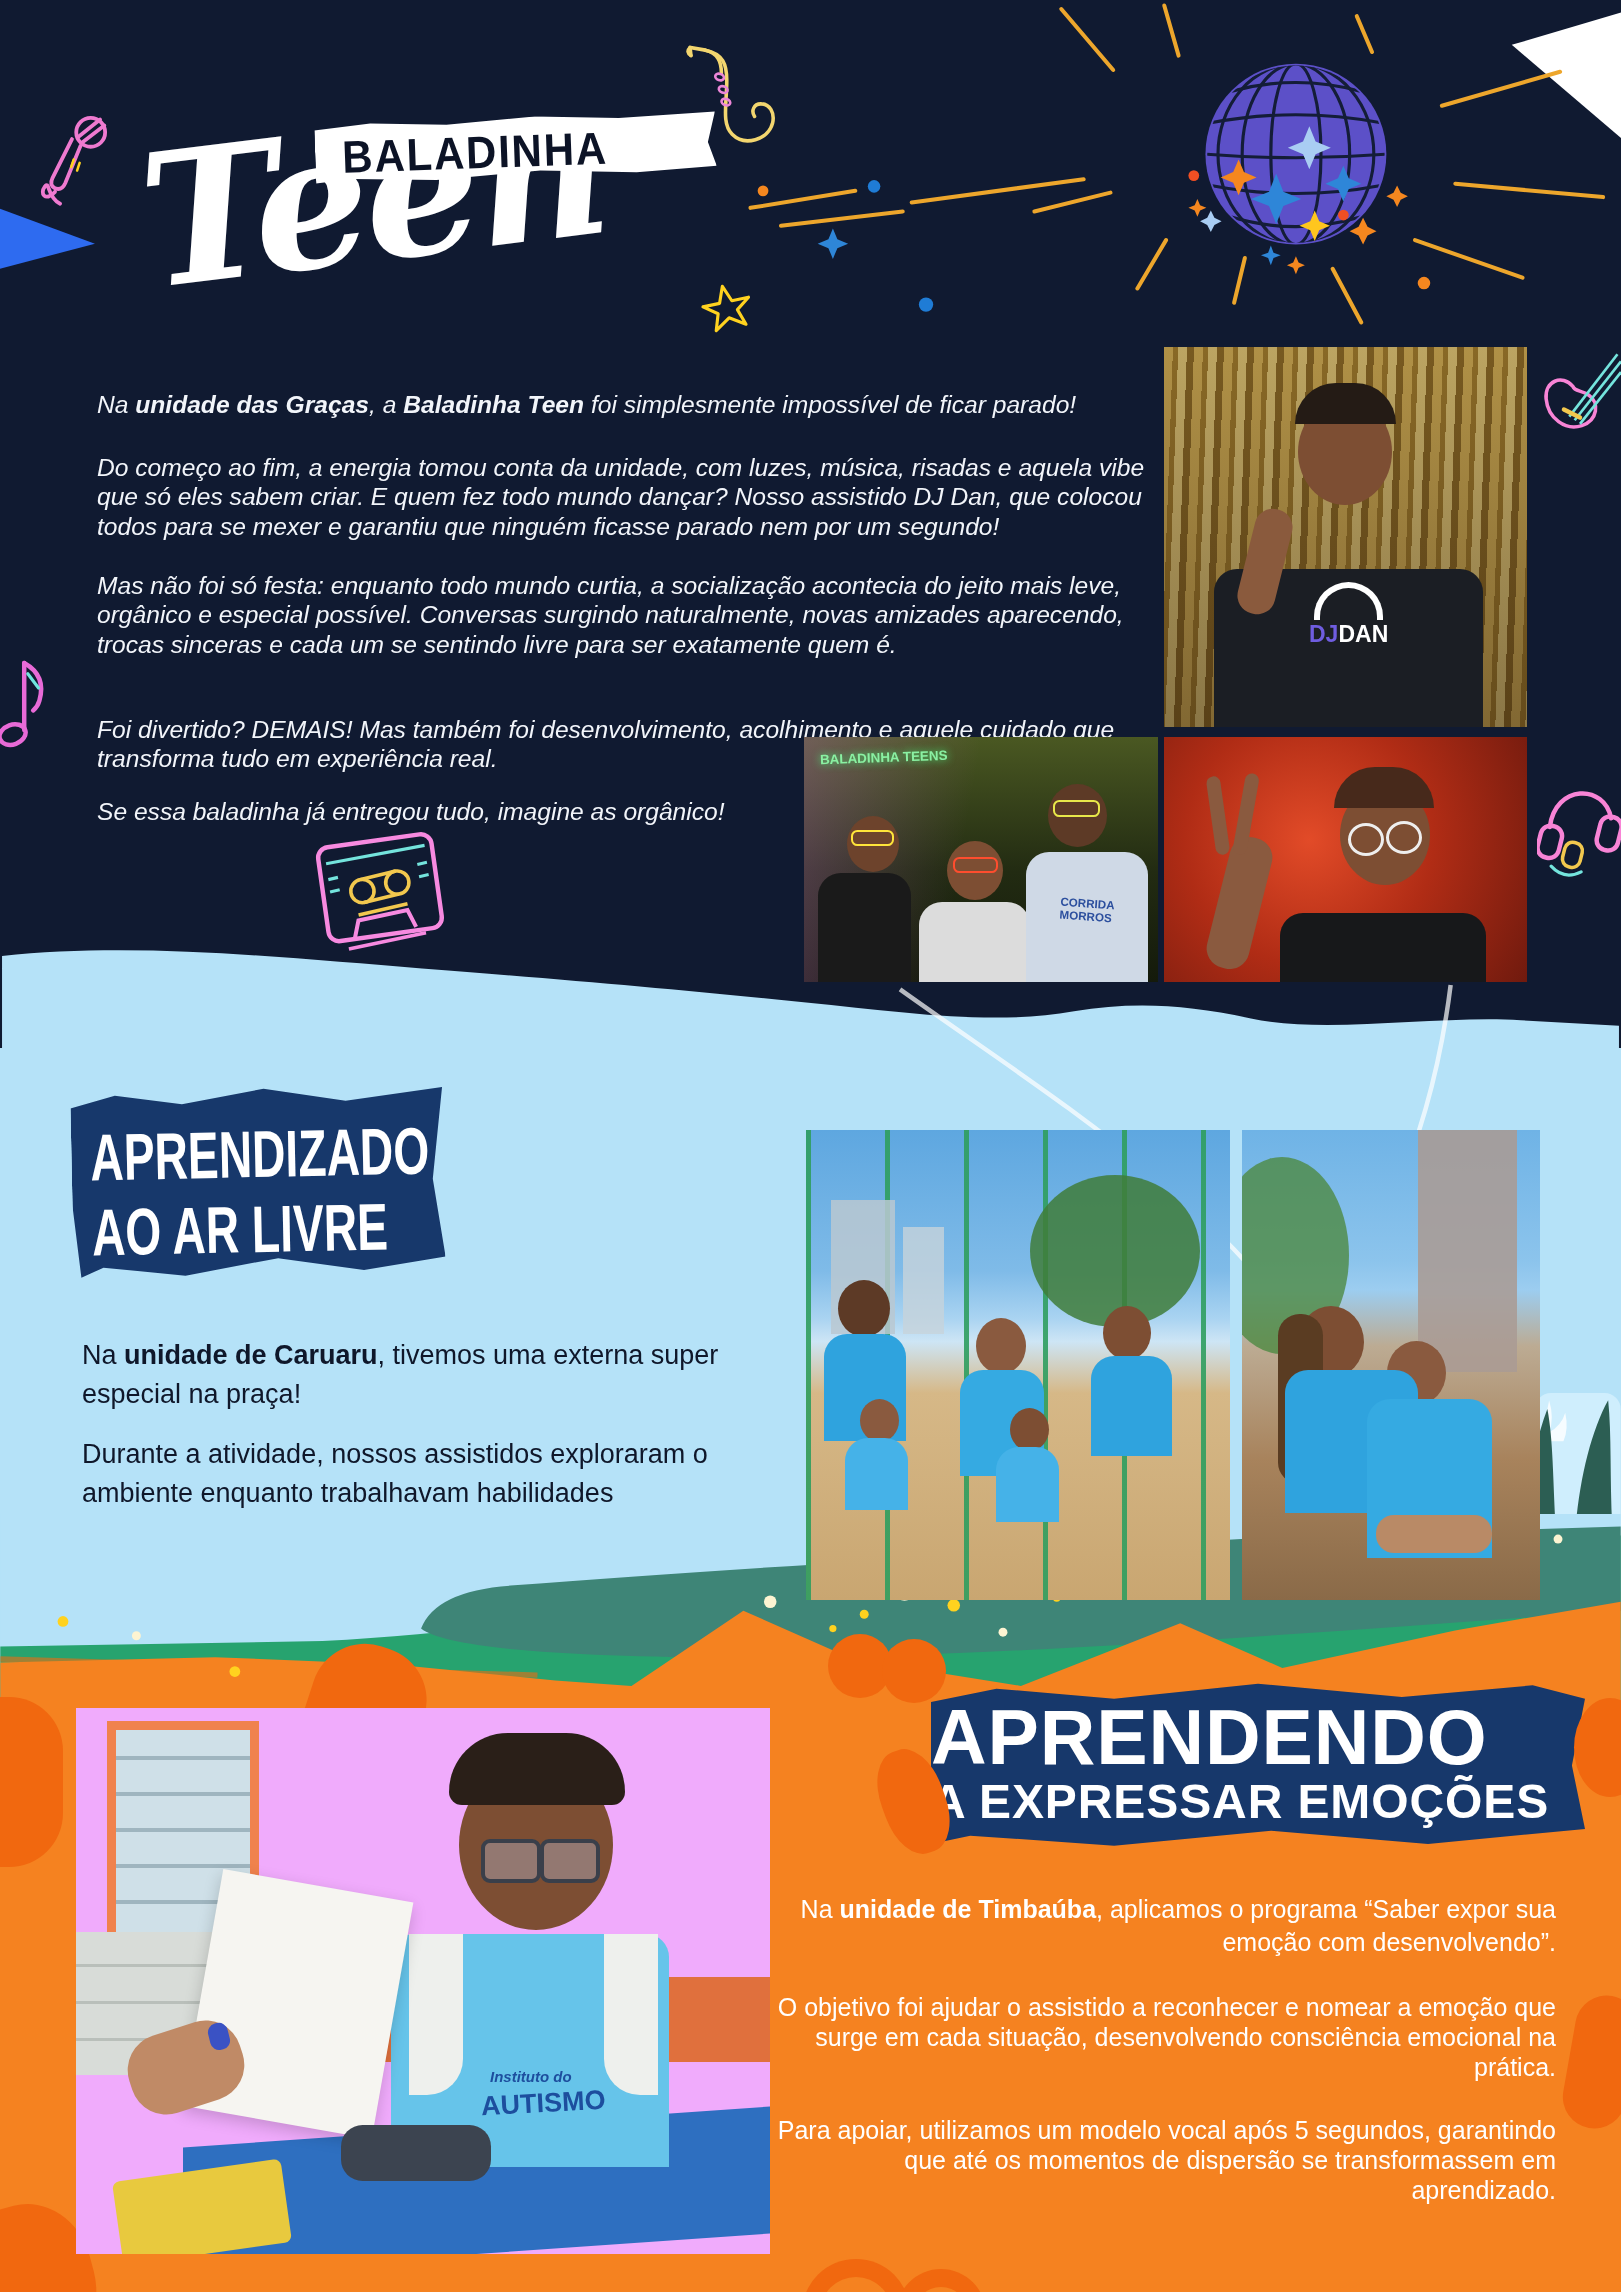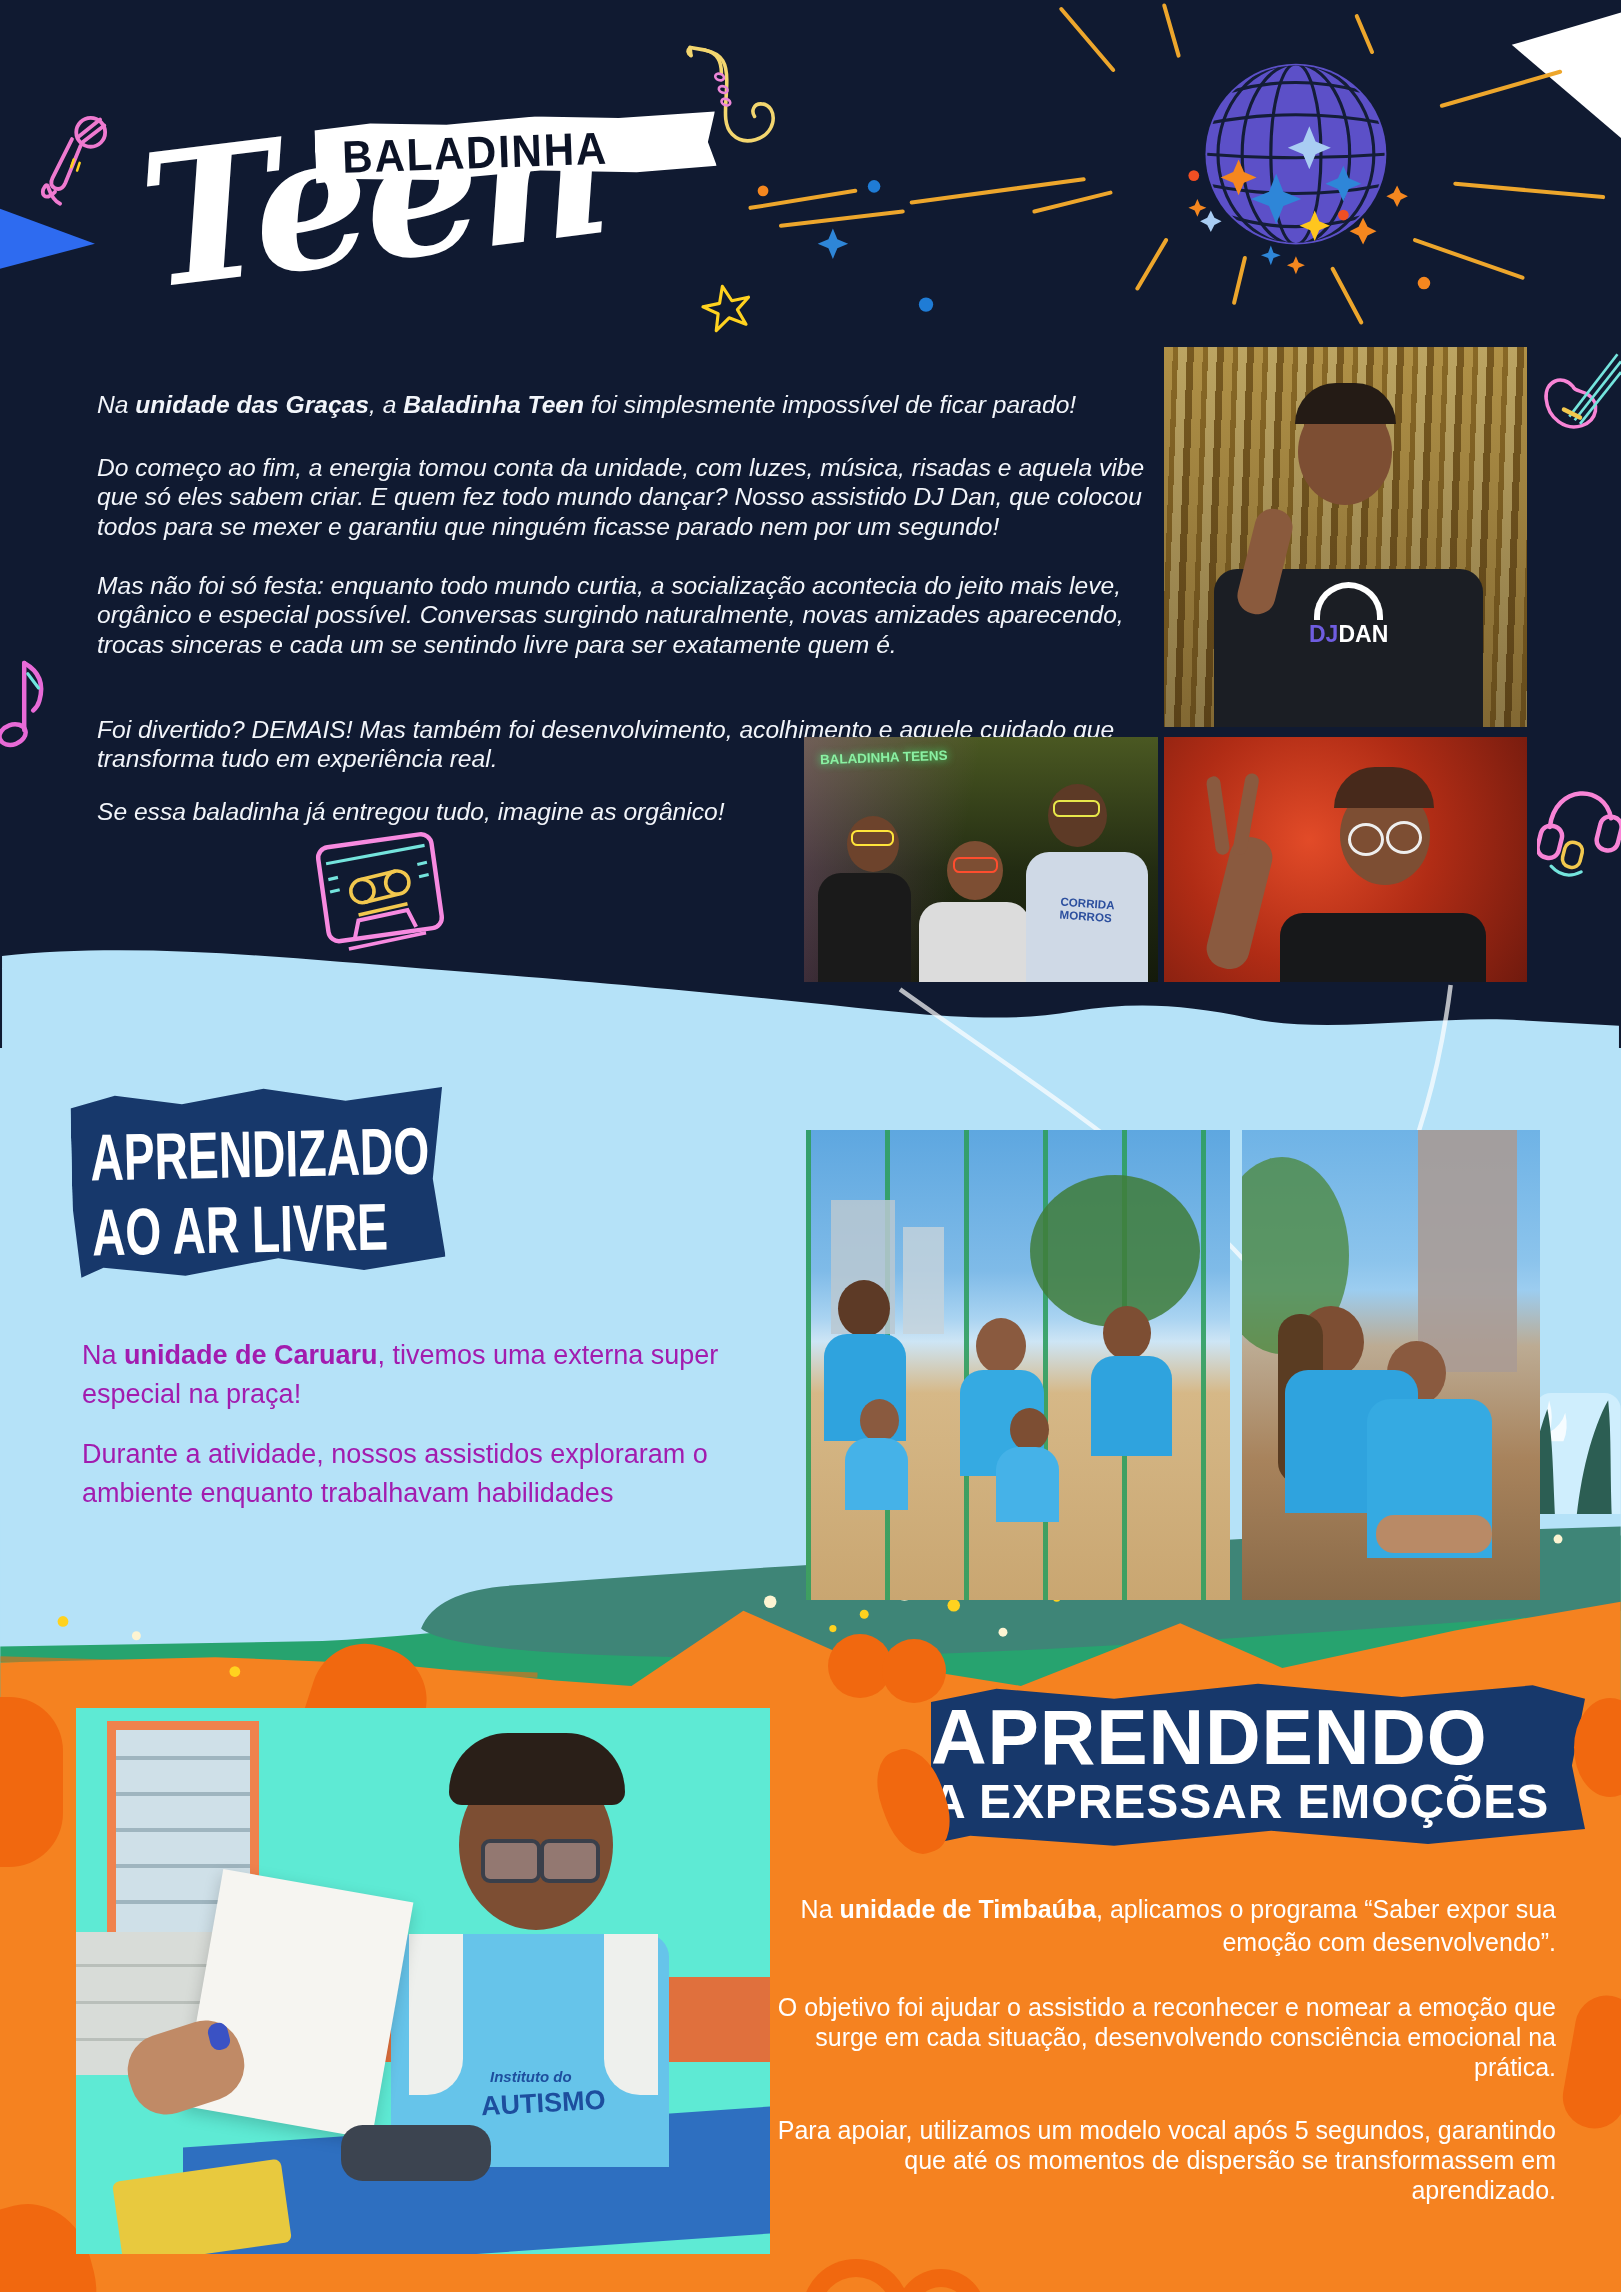--- a/index.html
+++ b/index.html
@@ -15,21 +15,21 @@
   .title-script{left:143px;top:54px;width:573px;height:304px;color:#ffffff;
      font-family:"DejaVu Serif",serif;font-style:italic;font-weight:700;
      font-size:184px;line-height:269px;transform:rotate(-7deg);letter-spacing:-5.4px;}
   .badge{left:315px;top:116px;width:401px;height:63px;background:#ffffff;
      transform:rotate(-2deg);
      clip-path:polygon(0% 12%,14% 4%,33% 10%,55% 2%,76% 9%,100% 4%,98% 52%,100% 90%,80% 96%,56% 88%,30% 97%,9% 91%,0% 96%);}
   .badge span{display:block;padding:9px 0 0 27px;font-size:42px;font-weight:800;
      letter-spacing:1.8px;color:#0c1326;transform:scaleY(1.08);transform-origin:top left;}
   
   .p1col{left:97px;width:1052px;color:#f2f5fa;font-size:24.6px;line-height:29.6px;font-style:italic;}
-  .p2col{left:82px;width:670px;color:#a21caf;font-size:27px;line-height:39px;}
+  .p2col{left:82px;width:670px;color:#0f172a;font-size:27px;line-height:39px;}
   .p3col{width:793px;right:65px;text-align:right;color:#ffffff;font-size:25px;line-height:30px;}
   .p1col b,.p2col b,.p3col b{font-weight:700;}
   
   .banner{background:#17386b;color:#fff;font-weight:800;}
   .banner2{left:72px;top:1085px;width:372px;height:195px;transform:rotate(-1.2deg);
      clip-path:polygon(0% 10%,12% 4%,30% 9%,52% 2%,74% 9%,100% 3%,97% 50%,100% 90%,78% 96%,55% 89%,30% 97%,8% 92%,2% 97%,0% 60%);}
   .banner2 .t{padding:32px 0 0 27px;font-size:66px;line-height:75px;
      transform:scaleX(.7);transform-origin:top left;white-space:nowrap;}
   .banner3{left:931px;top:1682px;width:654px;height:167px;
      clip-path:polygon(0% 12%,10% 4%,28% 10%,50% 1%,72% 9%,92% 2%,100% 10%,98% 50%,100% 88%,76% 97%,52% 89%,28% 98%,6% 92%,0% 97%);
@@ -44,21 +44,21 @@
   .ph-party{left:804px;top:737px;width:354px;height:245px;
      background:linear-gradient(100deg,rgba(201,110,212,.30),rgba(0,0,0,0) 45%),
      linear-gradient(180deg,#4a5822 0%,#222b12 55%,#141a0b 100%);}
   .ph-peace{left:1164px;top:737px;width:363px;height:245px;
      background:radial-gradient(circle at 40% 42%,#e24b28 0%,#b02c15 48%,#701a0e 100%);}
   .ph-play{left:806px;top:1130px;width:424px;height:470px;
      background:repeating-linear-gradient(90deg,rgba(47,158,95,.9) 0 5.4px,rgba(0,0,0,0) 5.4px 79px),
      linear-gradient(180deg,#5ea7e0 0%,#7fbbe8 30%,#a9d3f1 40%,#cde5f5 45%,#d6b887 56%,#c9a671 100%);}
   .ph-kids{left:1242px;top:1130px;width:298px;height:470px;
      background:linear-gradient(180deg,#6fb3e6 0%,#8cc4ec 28%,#9ccdf0 34%,#bcab93 46%,#a8835c 70%,#8a6a48 100%);}
-  .ph-desk{left:76px;top:1708px;width:694px;height:546px;background:#5eead4;}
+  .ph-desk{left:76px;top:1708px;width:694px;height:546px;background:#f0abfc;}
   .head{position:absolute;border-radius:50%;background:#7d4e33;}
   .torso{position:absolute;border-radius:23px 23px 0 0;}
   .cap{position:absolute;color:#fff;font-weight:800;}
   
   .blob{position:absolute;background:#f1680f;z-index:3;}
   .narc{position:absolute;border:18px solid #f1680f;border-bottom:none;
         border-radius:81px 81px 0 0;background:transparent;z-index:3;}
 </style>
 </head>
 <body>

